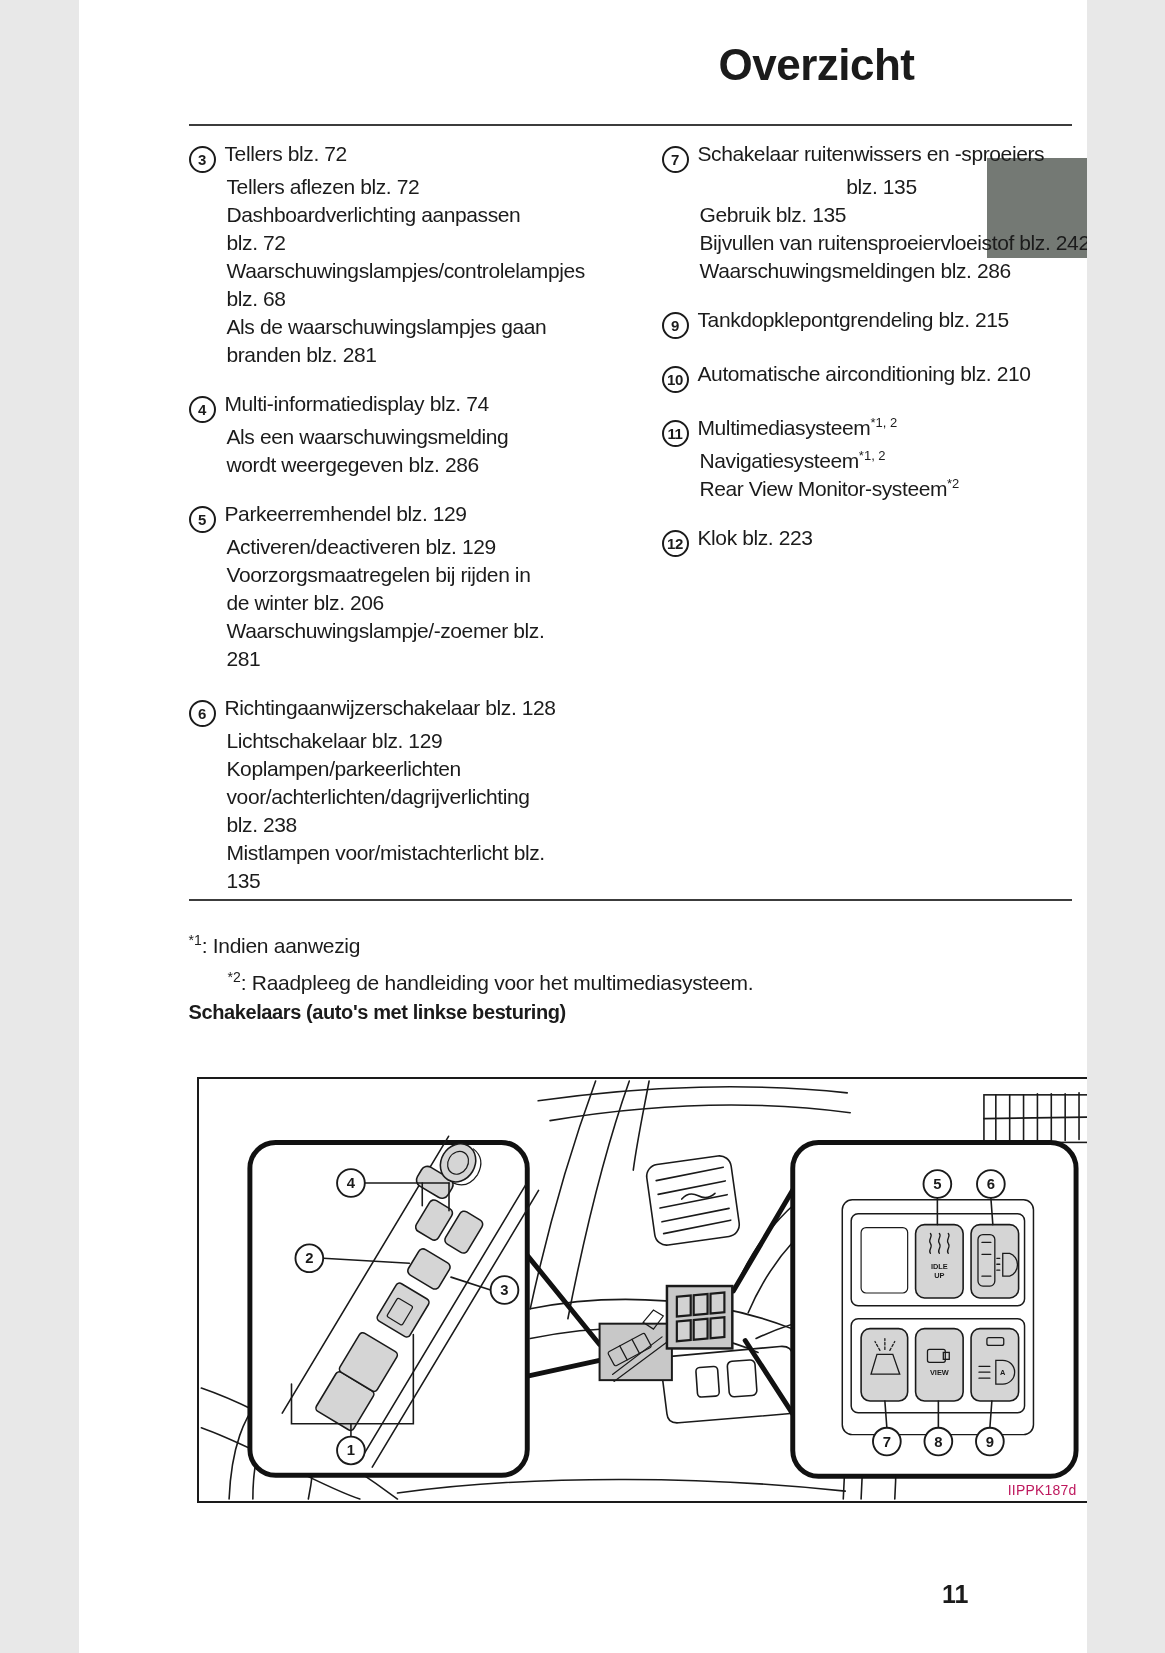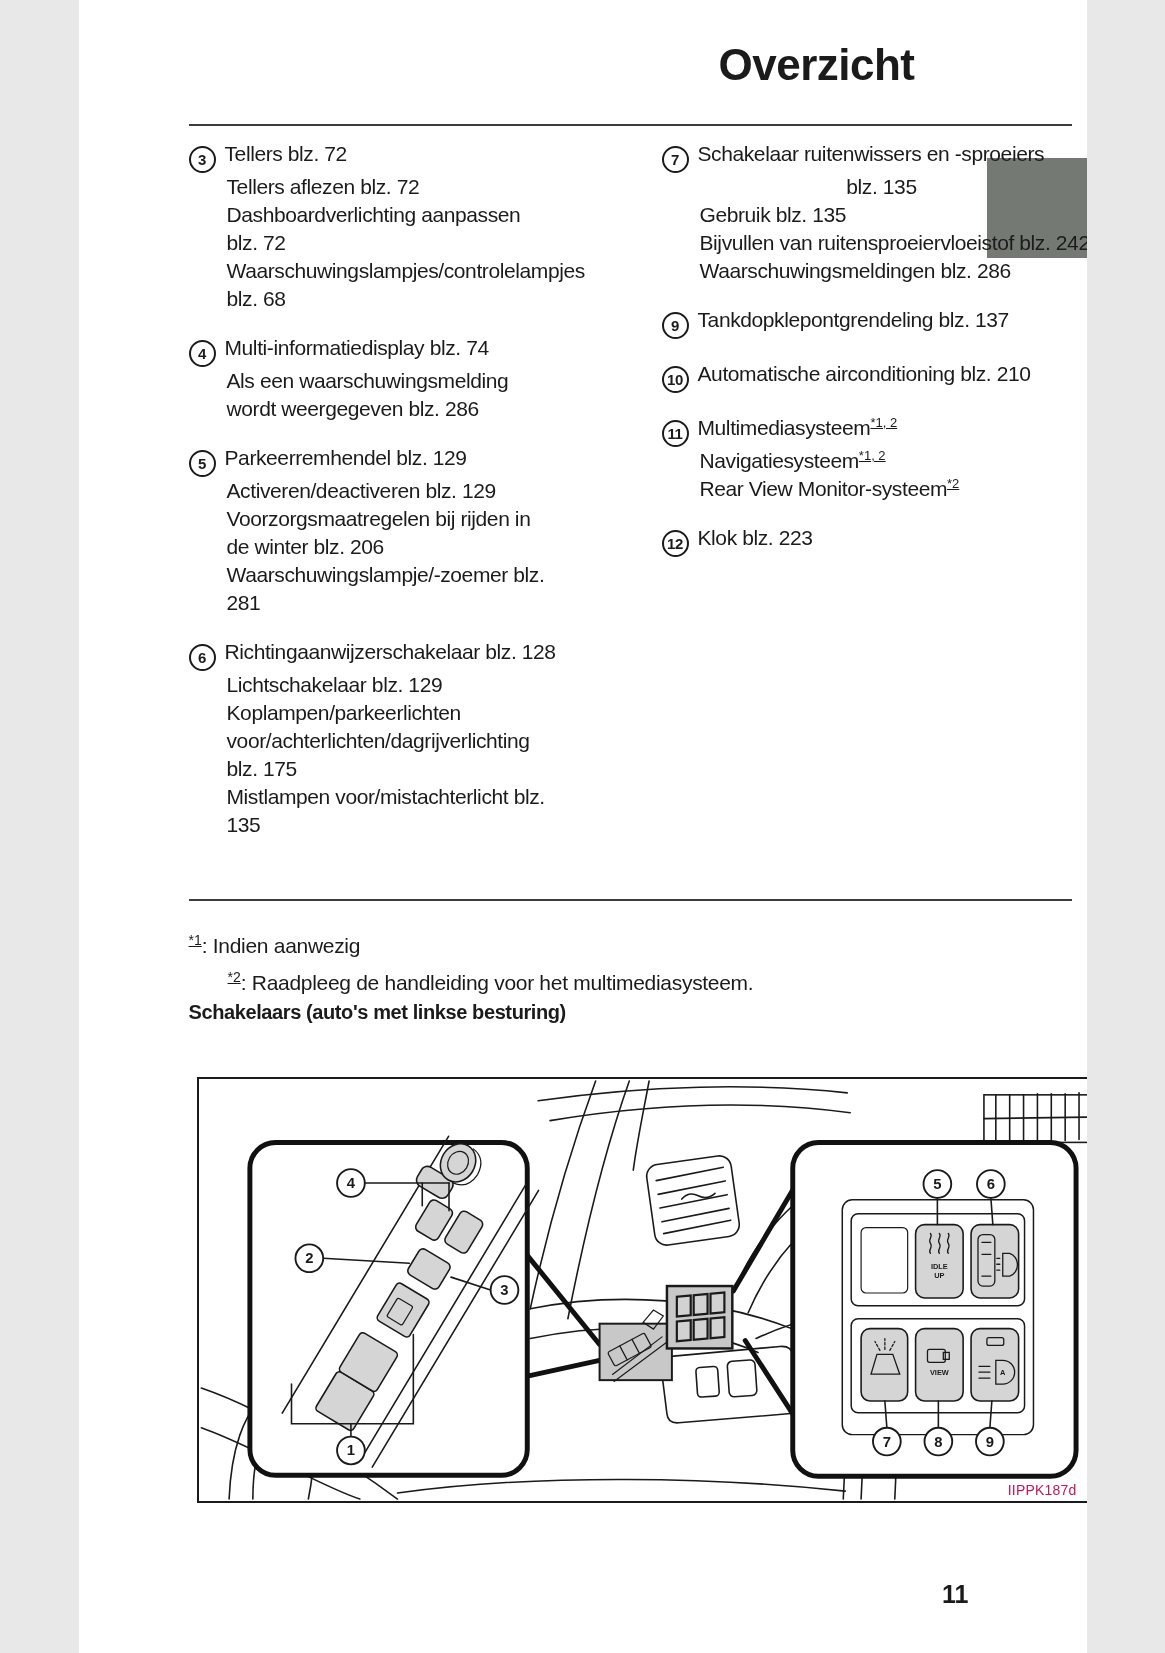--- a/index.html
+++ b/index.html
@@ -23,21 +23,21 @@
   .item:first-child { margin-top:0; }
   .cnum {
     display:inline-block; box-sizing:border-box; min-width:27px; height:27px;
     border:2px solid #1b1b1b; border-radius:14px; text-align:center;
     font-size:15px; font-weight:bold; line-height:23px; padding:0 3px;
     margin-right:9px; vertical-align:-4px;
   }
   .t2 { font-size:21px; line-height:28px; letter-spacing:-0.4px;text-align:center; }
   .sub { padding-left:38px; font-size:21px; line-height:28px; letter-spacing:-0.4px; }
   .col-left .sub { padding-right:62px; }
-  sup { font-size:13px; line-height:0; letter-spacing:0;text-decoration:underline; }
+  sup { font-size:13px; line-height:0; letter-spacing:0; }
 
   .footnote { position:absolute; left:110px; font-size:21px; letter-spacing:-0.3px; }
   #fn1 { top:934px; }
   #fn2 { top:971px;margin-left:39px; }
   .footnote sup { font-size:14px; }
 
   .section-heading {
     position:absolute; left:110px; top:1001px;
     font-size:20px; font-weight:bold; letter-spacing:-0.4px;
   }
@@ -82,55 +82,56 @@
   <div class="vlabel">Overzicht</div>
 
   <div class="cols">
     <div class="col-left">
 
       <div class="item">
         <span class="cnum">3</span><span>Tellers blz. 72</span>
         <div class="sub">Tellers aflezen blz. 72</div>
         <div class="sub">Dashboardverlichting aanpassen blz. 72</div>
         <div class="sub">Waarschuwingslampjes/controlelampjes blz. 68</div>
+        <div class="sub">Als de waarschuwingslampjes gaan branden blz. 281</div>
       </div>
 
       <div class="item">
         <span class="cnum">4</span><span>Multi-informatiedisplay blz. 74</span>
         <div class="sub">Als een waarschuwingsmelding wordt weergegeven blz. 286</div>
       </div>
 
       <div class="item">
         <span class="cnum">5</span><span>Parkeerremhendel blz. 129</span>
         <div class="sub">Activeren/deactiveren blz. 129</div>
         <div class="sub">Voorzorgsmaatregelen bij rijden in de winter blz. 206</div>
         <div class="sub">Waarschuwingslampje/-zoemer blz. 281</div>
       </div>
 
       <div class="item">
         <span class="cnum">6</span><span>Richtingaanwijzerschakelaar blz. 128</span>
         <div class="sub">Lichtschakelaar blz. 129</div>
-        <div class="sub">Koplampen/parkeerlichten voor/achterlichten/dagrijverlichting blz. 175</div>
+        <div class="sub">Koplampen/parkeerlichten voor/achterlichten/dagrijverlichting blz. 238</div>
         <div class="sub">Mistlampen voor/mistachterlicht blz. 135</div>
       </div>
 
     </div>
     <div class="col-right">
 
       <div class="item">
         <span class="cnum">7</span><span>Schakelaar ruitenwissers en -sproeiers</span>
         <div class="t2">blz. 135</div>
         <div class="sub">Gebruik blz. 135</div>
         <div class="sub">Bijvullen van ruitensproeiervloeistof blz. 242</div>
         <div class="sub">Waarschuwingsmeldingen blz. 286</div>
       </div>
 
 
       <div class="item">
-        <span class="cnum">9</span><span>Tankdopklepontgrendeling blz. 137</span>
+        <span class="cnum">9</span><span>Tankdopklepontgrendeling blz. 215</span>
       </div>
 
       <div class="item">
         <span class="cnum">10</span><span>Automatische airconditioning blz. 210</span>
       </div>
 
       <div class="item">
         <span class="cnum">11</span><span>Multimediasysteem</span><sup>*1, 2</sup>
         <div class="sub"><span>Navigatiesysteem</span><sup>*1, 2</sup></div>
         <div class="sub"><span>Rear View Monitor-systeem</span><sup>*2</sup></div>

